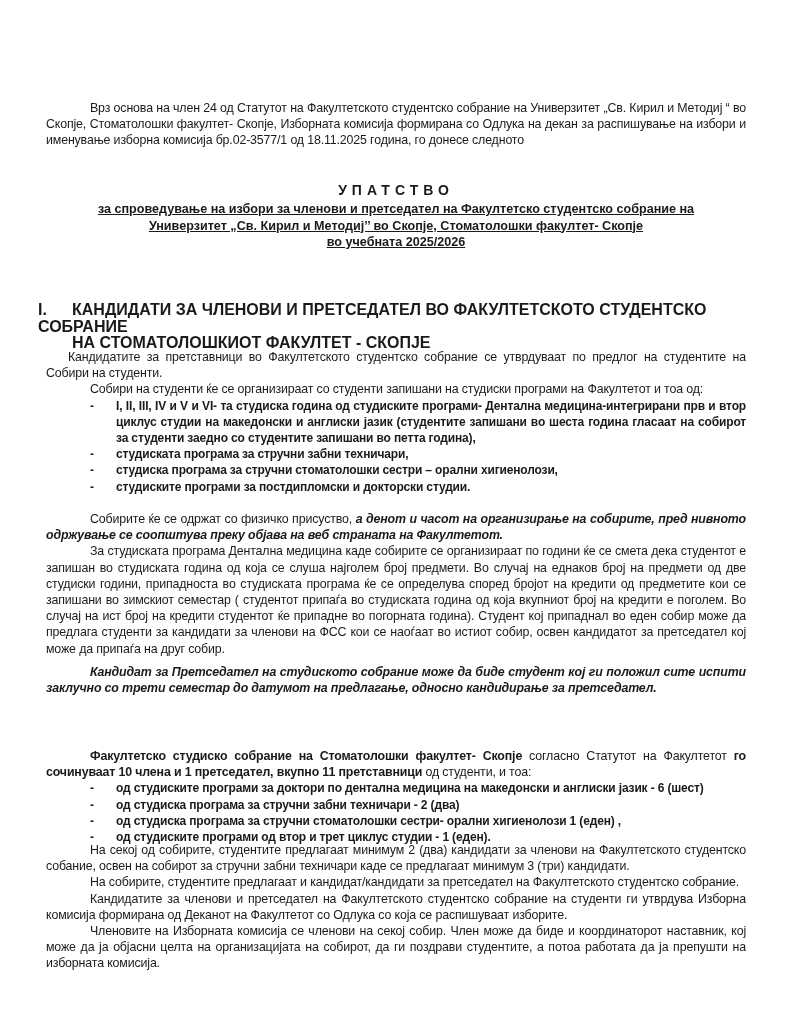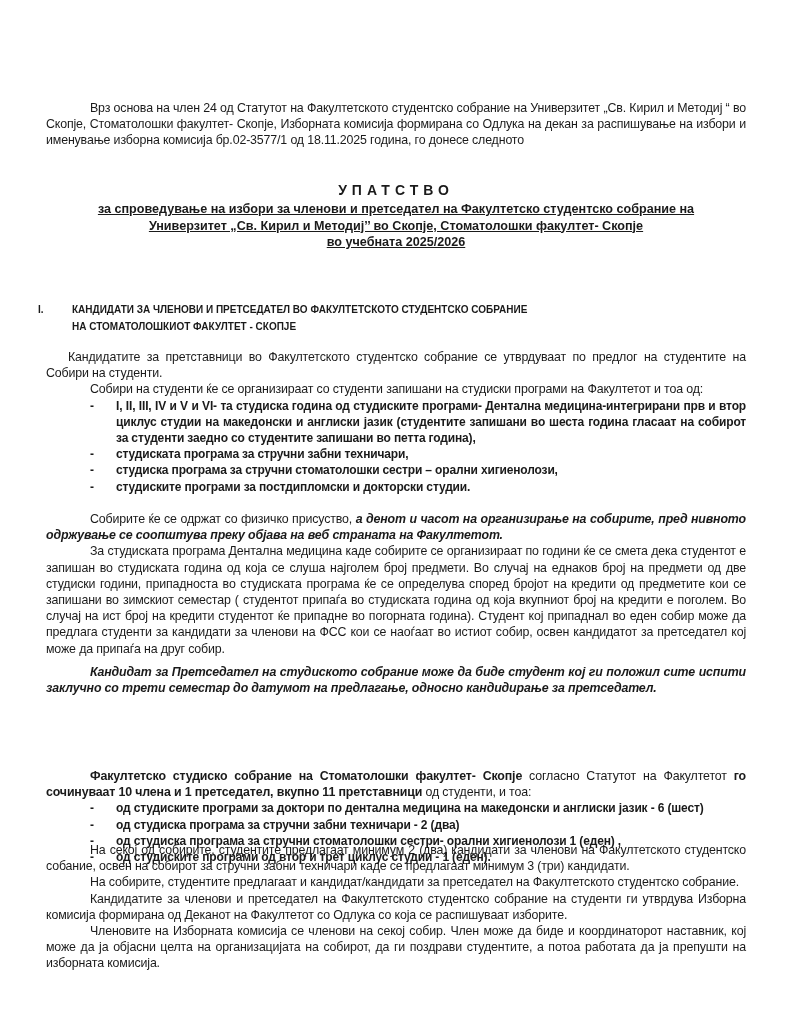--- a/index.html
+++ b/index.html
@@ -7,21 +7,21 @@
          font-family: "Liberation Sans", sans-serif; color: #1a1a1a; }
   .page { position: absolute; left: 46px; top: 0; width: 700px; }
   .p { font-size: 12.4px; line-height: 16.2px; text-align: justify; margin: 0; letter-spacing: -0.15px; }
   .ind { text-indent: 44px; }
   .b { font-weight: bold; }
   .bi { font-weight: bold; font-style: italic; }
   .intro { position: absolute; top: 100px; }
   .title-block { position: absolute; top: 179px; left: 0; width: 700px; text-align: center; }
   .title { font-size: 14px; font-weight: bold; letter-spacing: 5px; line-height: 22px; }
   .subtitle { font-size: 12.6px; font-weight: bold; line-height: 16.5px; text-decoration: underline; }
-  .section { position: absolute; top: 302px; left: -8px; font-weight: bold; font-size: 10px; line-height: 16.5px; }
+  .section { position: absolute; top: 302px; left: -8px; font-weight: bold; font-size: 16px; line-height: 16.5px; }
   .section .num { display: inline-block; width: 34px; }
   .section .l2 { padding-left: 34px; }
   .block { position: absolute; left: 0; width: 700px; }
   ul.dash { list-style: none; margin: 0; padding: 0 0 0 44px; }
   ul.dash li { position: relative; padding-left: 26px; font-size: 12px; line-height: 16.2px; text-align: justify; letter-spacing: -0.15px; font-weight: bold; }
   ul.dash li::before { content: "-"; position: absolute; left: 0; }
 </style>
 </head>
 <body>
 
@@ -54,21 +54,21 @@
 
   <div class="block" style="top:511px;">
     <p class="p ind"><span>Собирите ќе се одржат со физичко присуство,  </span><span class="bi">а денот и часот на организирање на собирите, пред нивното одржување се соопштува преку објава на веб страната на Факултетот.</span></p>
     <p class="p ind">За студиската програма Дентална медицина каде собирите се организираат по години ќе се смета дека студентот е запишан во студиската година од која се слуша најголем број предмети. Во случај на еднаков број на предмети од две студиски години, припадноста во студиската програма ќе се определува според бројот на кредити од предметите кои се запишани во зимскиот семестар ( студентот припаѓа во студиската година од која вкупниот број на кредити е поголем. Во случај на ист број на кредити студентот ќе припадне во погорната година). Студент кој припаднал во еден собир може да предлага студенти за кандидати за членови на ФСС кои се наоѓаат во истиот собир, освен кандидатот за претседател кој може да припаѓа на друг собир.</p>
   </div>
 
   <div class="block" style="top:664px;font-style:italic;">
     <p class="p ind b">Кандидат за Претседател на студиското собрание може да биде студент кој ги положил сите испити заклучно со трети семестар до датумот на предлагање, односно кандидирање за претседател.</p>
   </div>
 
-  <div class="block" style="top:768px;">
+  <div class="block" style="top:748px;">
     <p class="p ind"><span class="b">Факултетско студиско собрание на Стоматолошки факултет- Скопје</span><span> согласно Статутот на Факултетот </span><span class="b">го сочинуваат 10 члена и 1 претседател, вкупно  11 претставници</span><span> од студенти, и тоа:</span></p>
     <ul class="dash">
       <li>од студиските  програми за доктори по дентална медицина на македонски и англиски јазик - 6 (шест)</li>
       <li>од студиска програма за стручни забни техничари - 2 (два)</li>
       <li>од студиска програма за стручни стоматолошки сестри- орални хигиенолози 1 (еден) ,</li>
       <li>од студиските програми од втор и трет циклус студии - 1 (еден).</li>
     </ul>
   </div>
 
   <div class="block" style="top:842px;">

